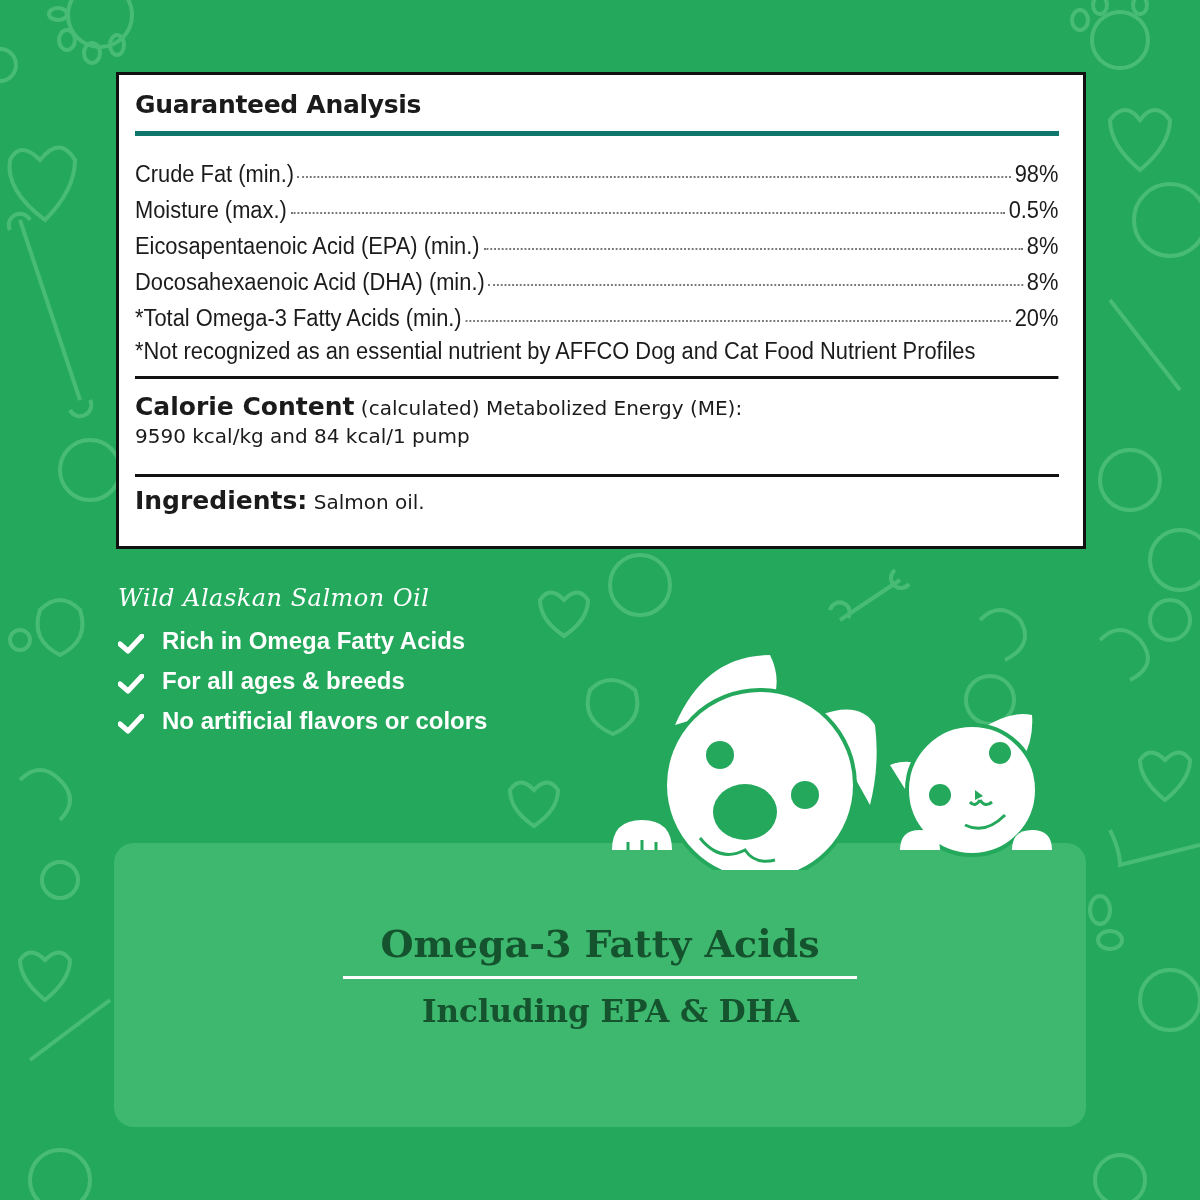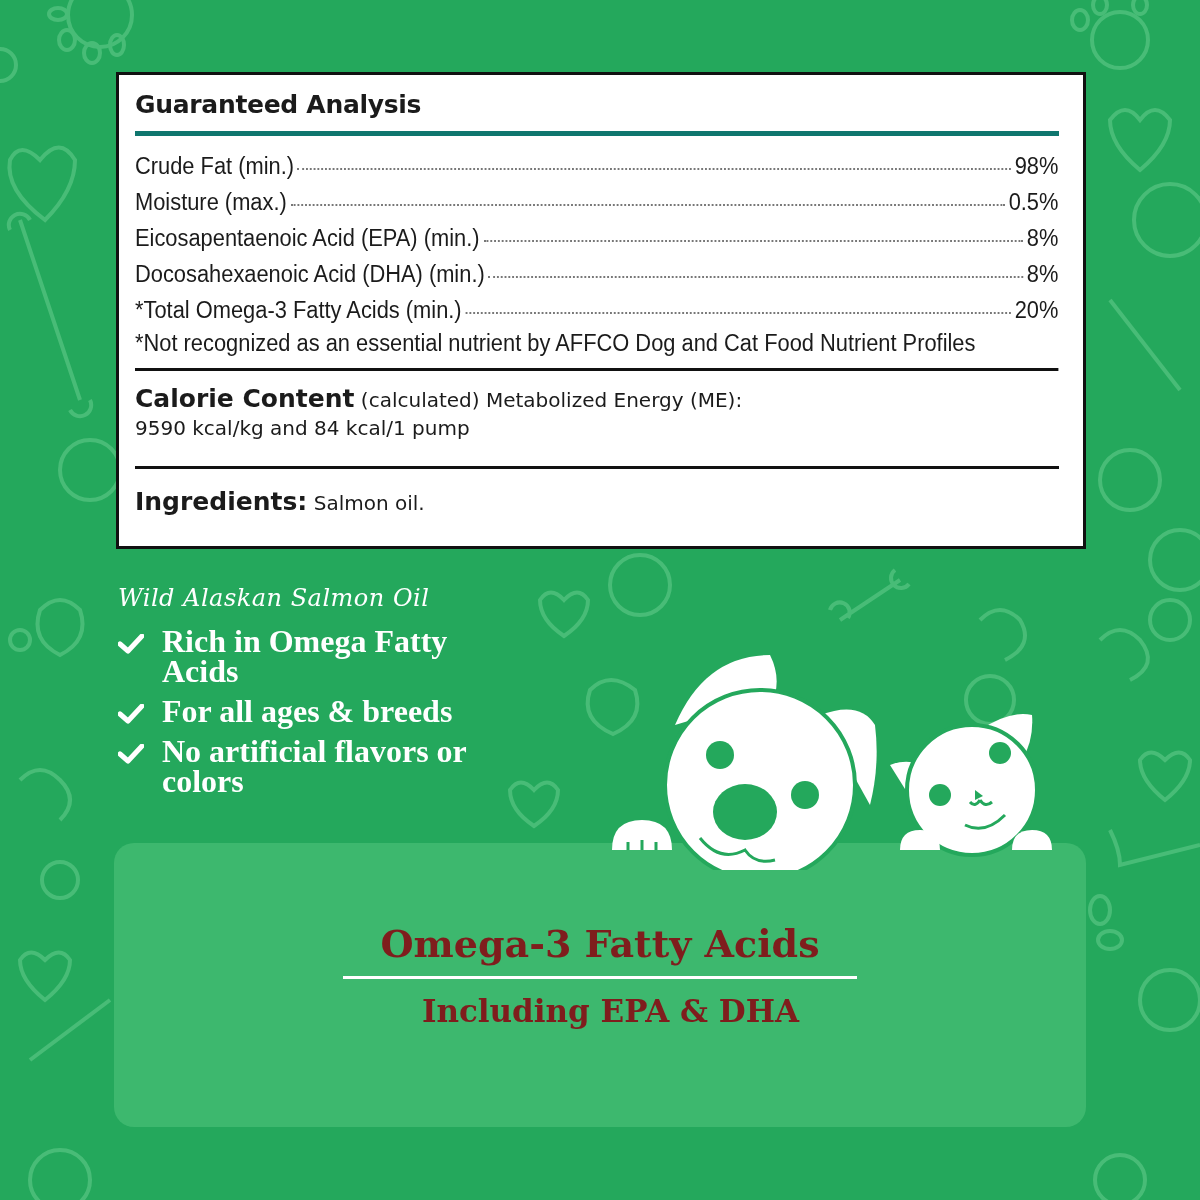--- a/index.html
+++ b/index.html
@@ -16,21 +16,21 @@
     position: absolute; left: 116px; top: 72px; width: 970px; height: 477px;
     background: #fff; border: 3px solid #111;
     padding: 14px 24px 0 16px;
     color: #1b1b1b;
   }
   .ga-title {
     font-family: "DejaVu Sans", sans-serif; font-weight: bold;
     font-size: 25px; letter-spacing: -0.3px; line-height: 32px;
     padding-bottom: 10px; border-bottom: 5px solid #0f766e;
   }
-  .rows { padding-top: 12px; }
+  .rows { padding-top: 20px; }
   .row {
     display: flex; align-items: baseline;
     font-size: 23px; line-height: 36px; transform: scaleX(0.95); transform-origin: left;
     width: 105.2%;
   }
   .row .name { white-space: nowrap; }
   .row .dots {
     flex: 1; margin: 0 4px; border-bottom: 2px dotted #777; height: 1px;
     position: relative; top: -4px;
   }
@@ -38,47 +38,47 @@
   .footnote {
     font-size: 23px; line-height: 30px; transform: scaleX(0.95); transform-origin: left;
     width: 105.2%; padding-bottom: 10px; border-bottom: 3px solid #111;
   }
   .calorie {
     padding: 14px 0 24px 0; border-bottom: 3px solid #111;
     font-family: "DejaVu Sans", sans-serif; font-size: 20px; line-height: 28px;
   }
   .calorie .lead { font-weight: bold; font-size: 25px; }
   .ingredients {
-    padding-top: 18px;
+    padding-top: 9px;
     font-family: "DejaVu Sans", sans-serif; font-size: 20px;
   }
   .ingredients .lead { font-weight: bold; font-size: 25px; }
 
   
   .features { position: absolute; left: 118px; top: 584px; color: #fff; }
   .tagline {
     font-family: "DejaVu Serif", serif; font-style: italic; font-weight: normal;
     font-size: 24px; margin-bottom: 14px; letter-spacing: 0.5px;
   }
   .feat { display: flex; align-items: flex-start; margin-bottom: 10px; }
   .feat .check { width: 26px; margin-right: 18px; margin-top: 8px; }
   .feat .text {
-    font-family: Liberation Serif, serif; font-weight: bold;
-    font-size: 32px; line-height: 30px; width: 340px;
+    font-family: Liberation Sans, sans-serif; font-weight: bold;
+    font-size: 24px; line-height: 30px; width: 340px;
   }
 
   
   .mascots { position: absolute; left: 600px; top: 640px; width: 460px; height: 230px; }
 
   
   .panel {
     position: absolute; left: 114px; top: 843px; width: 972px; height: 284px;
     background: #3db86e; border-radius: 20px;
     display: flex; flex-direction: column; align-items: center; padding-top: 78px;
-    color: #7f1d1d;
+    color: #14532d;
   }
   .panel-title {
     font-family: "DejaVu Serif", serif; font-weight: bold; font-size: 38px;
     padding: 0 6px 10px; border-bottom: 3px solid #fff; width: 514px; text-align: center;
   }
   .panel-sub {
     font-family: "DejaVu Serif", serif; font-weight: bold; font-size: 31px; margin-top: 14px; margin-left: 21px;
   }
 </style>
 </head>

